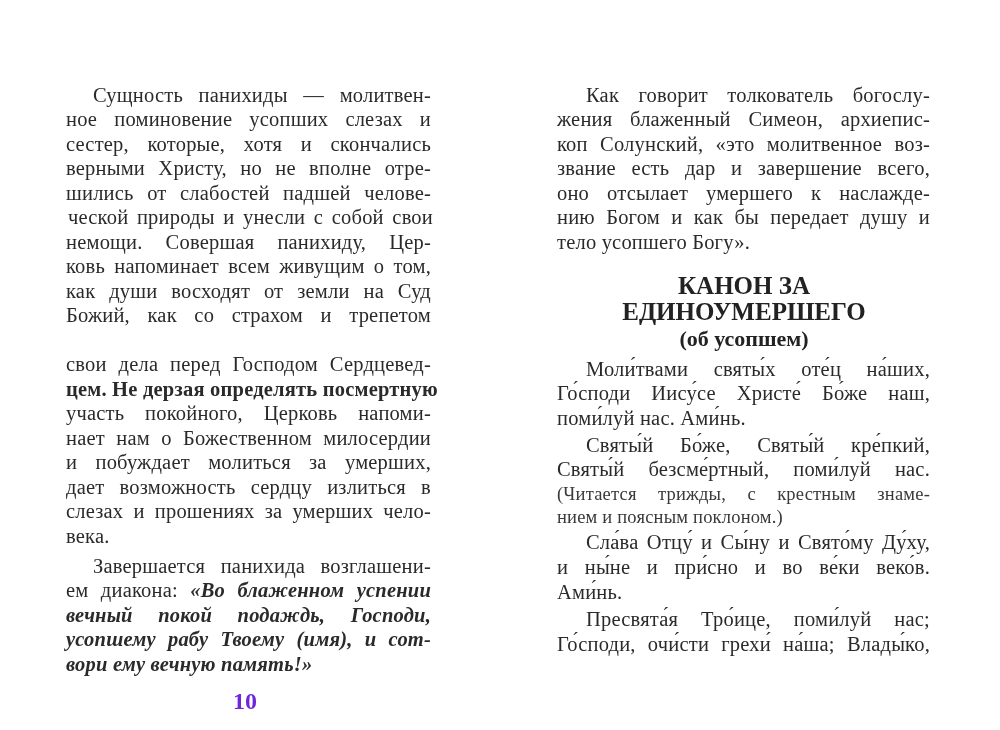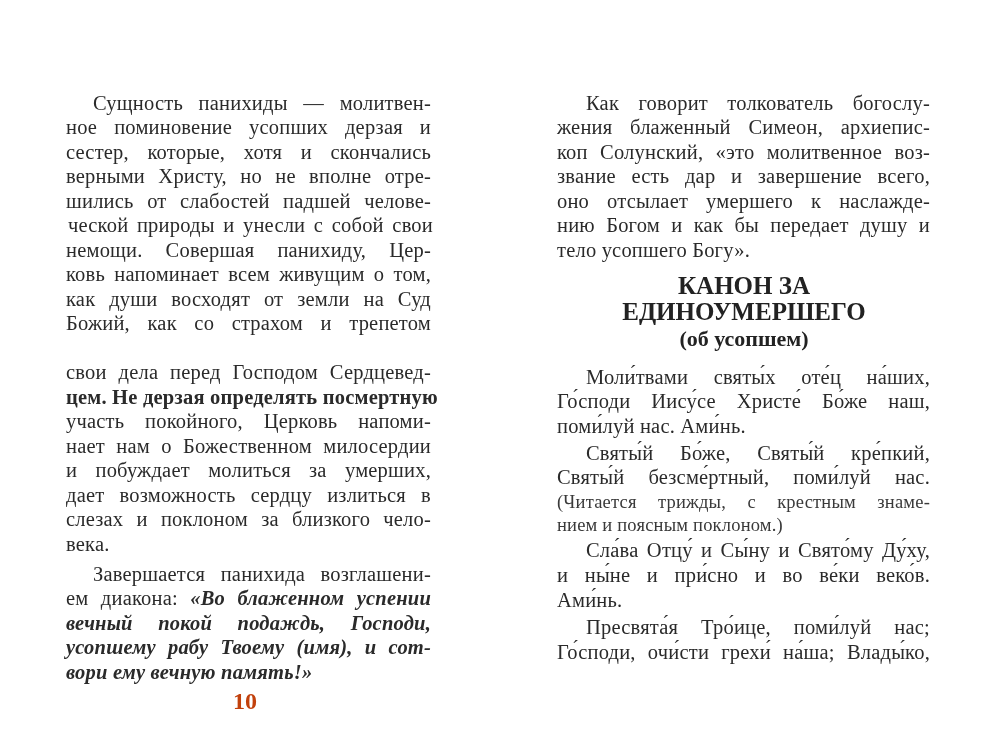--- a/index.html
+++ b/index.html
@@ -5,56 +5,56 @@
     html, body { margin: 0; padding: 0; }
     body {
       width: 1000px; height: 730px; background: #ffffff; position: relative; overflow: hidden;
       font-family: "Liberation Serif", "DejaVu Serif", serif; color: #2a2a2a;
     }
     .page { position: absolute; top: 0; height: 730px; }
     .page-left { left: 0; width: 500px; }
     .page-right { left: 500px; width: 500px; }
     .line {
       position: absolute; font-size: 20.5px; line-height: 24px; white-space: nowrap;
-      text-align: justify; text-align-last: justify; letter-spacing: 0.2px; margin-top: 8px;
+      text-align: justify; text-align-last: justify; letter-spacing: 0.2px;
     }
     .line.last { text-align-last: left; }
     .bi { font-weight: bold; font-style: italic; }
     .it { font-size: 18.5px; color: #3a3a3a; }
     .heading {
       position: absolute; font-weight: bold; text-align: center; white-space: nowrap;
       color: #222; left: 0; width: 500px;
     }
     .h-main { font-size: 25px; line-height: 28px; }
     .h-sub { font-size: 22px; line-height: 26px; }
     .page-number {
-      position: absolute; font-weight: bold; font-size: 24px; color: #c2410c; text-align: center;
+      position: absolute; font-weight: bold; font-size: 24px; color: #6d28d9; text-align: center;
     }
   </style>
 </head>
 <body>
 
 <div class="page page-left">
   <div class="line" style="left:93px;top:83px;width:338px;">Сущность панихиды — молитвен-</div>
-  <div class="line" style="left:66px;top:107px;width:365px;">ное поминовение усопших дерзая и</div>
+  <div class="line" style="left:66px;top:107px;width:365px;">ное поминовение усопших слезах и</div>
   <div class="line" style="left:66px;top:132px;width:365px;">сестер, которые, хотя и скончались</div>
   <div class="line" style="left:66px;top:156px;width:365px;">верными Христу, но не вполне отре-</div>
   <div class="line" style="left:66px;top:181px;width:365px;">шились от слабостей падшей челове-</div>
   <div class="line" style="left:68px;top:205px;width:365px;">ческой природы и унесли с собой свои</div>
   <div class="line" style="left:66px;top:230px;width:365px;">немощи. Совершая панихиду, Цер-</div>
   <div class="line" style="left:66px;top:254px;width:365px;">ковь напоминает всем живущим о том,</div>
   <div class="line" style="left:66px;top:279px;width:365px;">как души восходят от земли на Суд</div>
   <div class="line" style="left:66px;top:303px;width:365px;">Божий, как со страхом и трепетом</div>
   <div class="line" style="left:66px;top:352px;width:365px;">свои дела перед Господом Сердцевед-</div>
   <div class="line" style="left:66px;top:377px;width:365px;font-weight:bold;">цем. Не дерзая определять посмертную</div>
   <div class="line" style="left:66px;top:401px;width:365px;">участь покойного, Церковь напоми-</div>
   <div class="line" style="left:66px;top:426px;width:365px;">нает нам о Божественном милосердии</div>
   <div class="line" style="left:66px;top:450px;width:365px;">и побуждает молиться за умерших,</div>
   <div class="line" style="left:66px;top:475px;width:365px;">дает возможность сердцу излиться в</div>
-  <div class="line" style="left:66px;top:499px;width:365px;">слезах и поклоном за близкого чело-</div>
+  <div class="line" style="left:66px;top:499px;width:365px;">слезах и прошениях за умерших чело-</div>
   <div class="line last" style="left:66px;top:524px;width:365px;">века.</div>
 
   <div class="line" style="left:93px;top:554px;width:338px;">Завершается панихида возглашени-</div>
   <div class="line" style="left:66px;top:578px;width:365px;">
     <span>ем диакона: </span><span class="bi">«Во блаженном успении</span>
   </div>
   <div class="line bi" style="left:66px;top:603px;width:365px;">вечный покой подаждь, Господи,</div>
   <div class="line bi" style="left:66px;top:627px;width:365px;">усопшему рабу Твоему (имя), и сот-</div>
   <div class="line bi last" style="left:66px;top:652px;width:365px;">вори ему вечную память!»</div>
 

